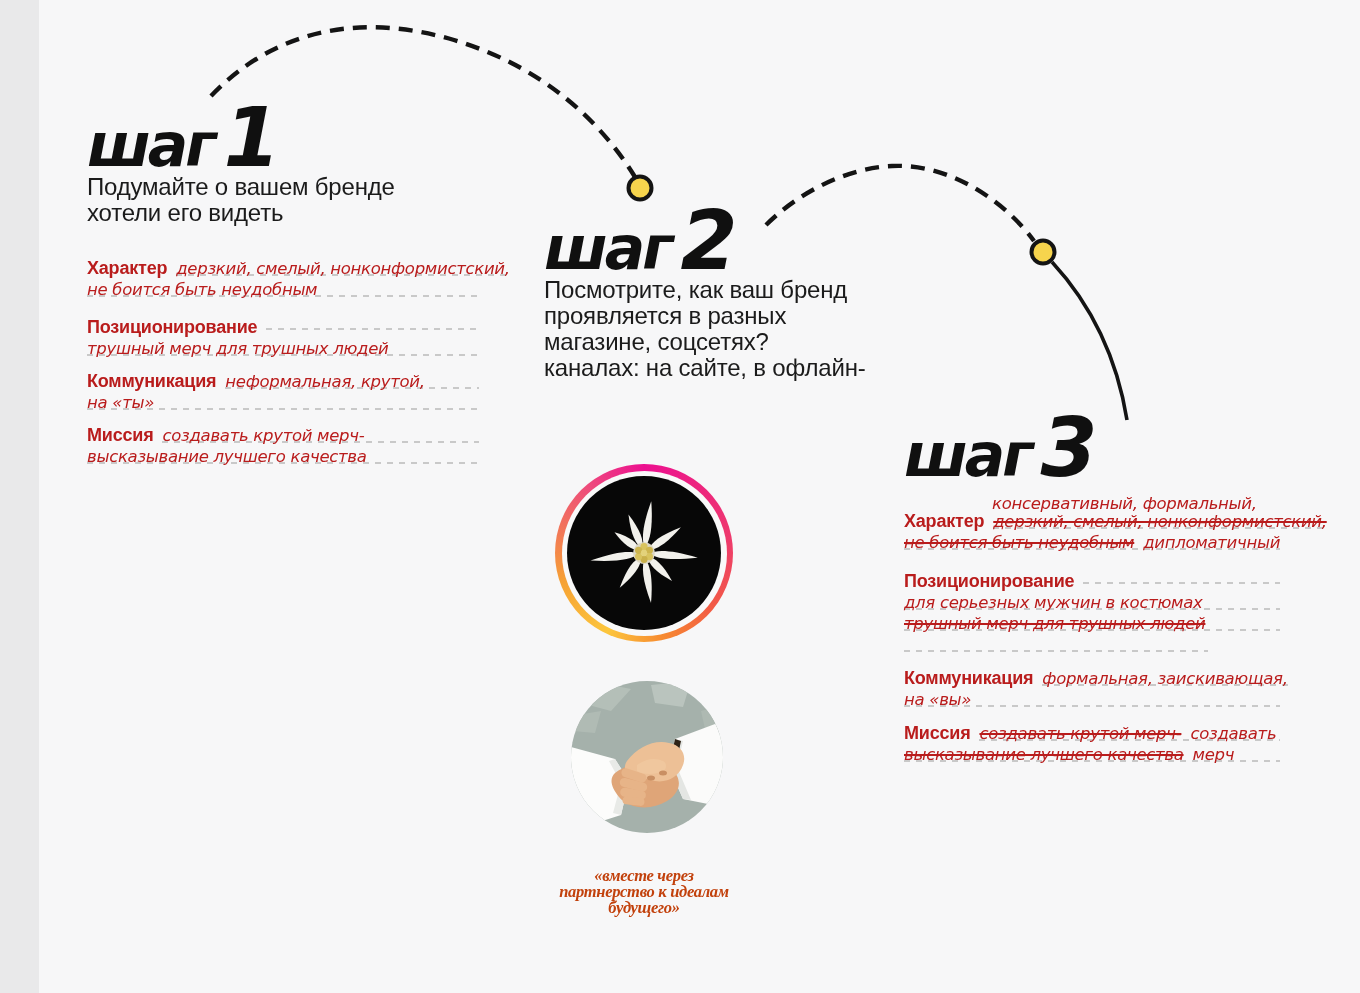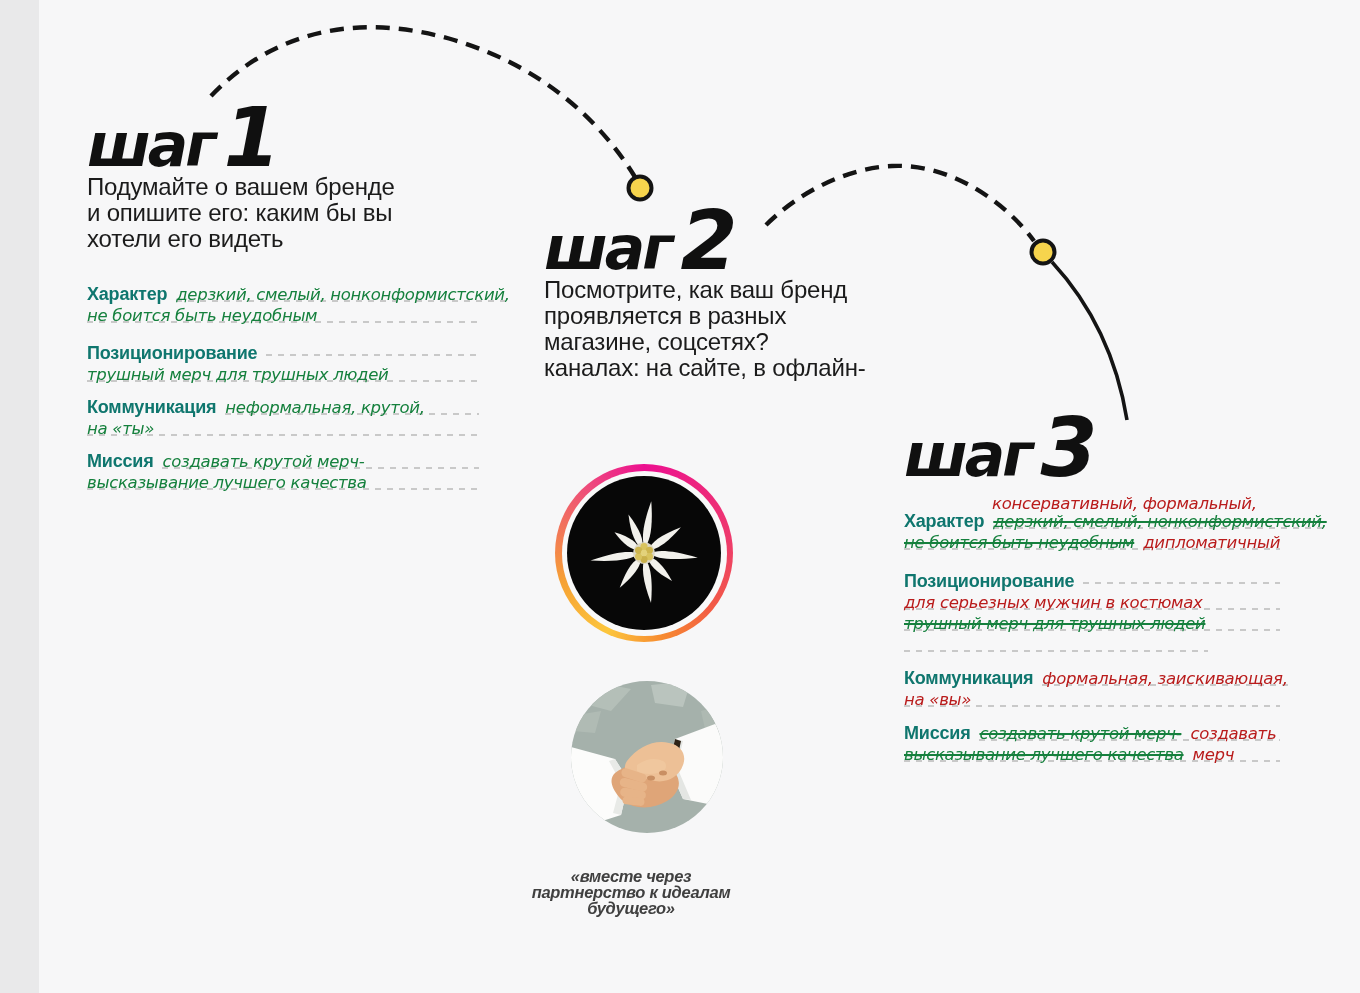--- a/index.html
+++ b/index.html
@@ -17,29 +17,29 @@
   .title .tn { font-size:82px; letter-spacing:0; }
 
   
   .desc { margin-top:10px; font-size:24px; line-height:26px; color:#1b1b1b; letter-spacing:-0.2px; }
   .desc span { display:block; }
 
   
   .fields { margin-top:32px; }
   .group  { margin-bottom:12px; }
   .line   { display:flex; align-items:baseline; min-height:21px; line-height:21px; }
-  .lbl    { font-size:18px; font-weight:700; color:#0f766e; letter-spacing:-0.2px;
+  .lbl    { font-size:18px; font-weight:700; color:#b91c1c; letter-spacing:-0.2px;
             margin-right:9px; white-space:nowrap; }
   .vz     { flex:1; display:flex; align-items:baseline; gap:9px; position:relative; min-height:21px; }
   .vz::after { content:""; position:absolute; left:0; right:0; bottom:3px; height:2px;
             background:repeating-linear-gradient(90deg,#c9c9c9 0 6px,transparent 6px 12px); }
   .vz.norule::after { display:none; }
   .vz.short  { margin-right:72px; }
   .val    { font-family:"DejaVu Sans", sans-serif; font-style:italic; font-size:16.5px;
-            color:#15803d; white-space:nowrap; position:relative; z-index:1; letter-spacing:-0.3px; }
+            color:#b91c1c; white-space:nowrap; position:relative; z-index:1; letter-spacing:-0.3px; }
   .val.red    { color:#b91c1c; }
   .val.struck { text-decoration:line-through; text-decoration-thickness:1.6px; }
   .line.insert { margin-left:88px; margin-bottom:-3px; }
 
   
   #step1 { position:absolute; left:48px;  top:90px;  width:392px; }
   #step2 { position:absolute; left:505px; top:193px; width:392px; }
   #step3 { position:absolute; left:865px; top:400px; width:376px; }
   #step3 .fields { margin-top:19px; }
   #step3 .group  { margin-bottom:13px; }
@@ -52,23 +52,23 @@
     display:grid; place-items:center; }
   #flower .gap   { width:165px; height:165px; border-radius:50%; background:#f9f9f9;
                    display:grid; place-items:center; }
   #flower .photo { width:154px; height:154px; border-radius:50%; background:#070707;
                    display:grid; place-items:center; }
 
   
   #shake { position:absolute; left:532px; top:681px; width:152px; height:152px; }
 
   
-  #quote { position:absolute; left:482px; top:868px; width:220px; text-align:center;
-           font-family:Liberation Sans, sans-serif; font-style:italic; font-weight:700;
-           font-size:16.5px; line-height:16px; color:#404040; letter-spacing:-0.3px; }
+  #quote { position:absolute; left:495px; top:868px; width:220px; text-align:center;
+           font-family:Liberation Serif, serif; font-style:italic; font-weight:700;
+           font-size:16.5px; line-height:16px; color:#c2410c; letter-spacing:-0.3px; }
   #quote span { display:block; }
 
   
   #paths { position:absolute; inset:0; pointer-events:none; }
 </style>
 </head>
 <body>
 
 <div class="canvas">
 
@@ -80,21 +80,20 @@
     <circle cx="1004" cy="252" r="11.5" fill="#f6d44d" stroke="#141414" stroke-width="4"></circle>
   </svg>
 
   <section id="step1">
     <h1 class="title">
       <span class="tw">шаг</span>
       <span class="tn">1</span>
     </h1>
     <p class="desc">
       <span>Подумайте о вашем бренде</span>
-      <span>и опишите его: каким бы вы</span>
       <span>хотели его видеть</span>
     </p>
     <div class="fields">
       <div class="group">
         <div class="line">
           <span class="lbl">Характер</span>
           <span class="vz">
               <i class="val">дерзкий, смелый, нонконформистский,</i>
             </span>
         </div>

